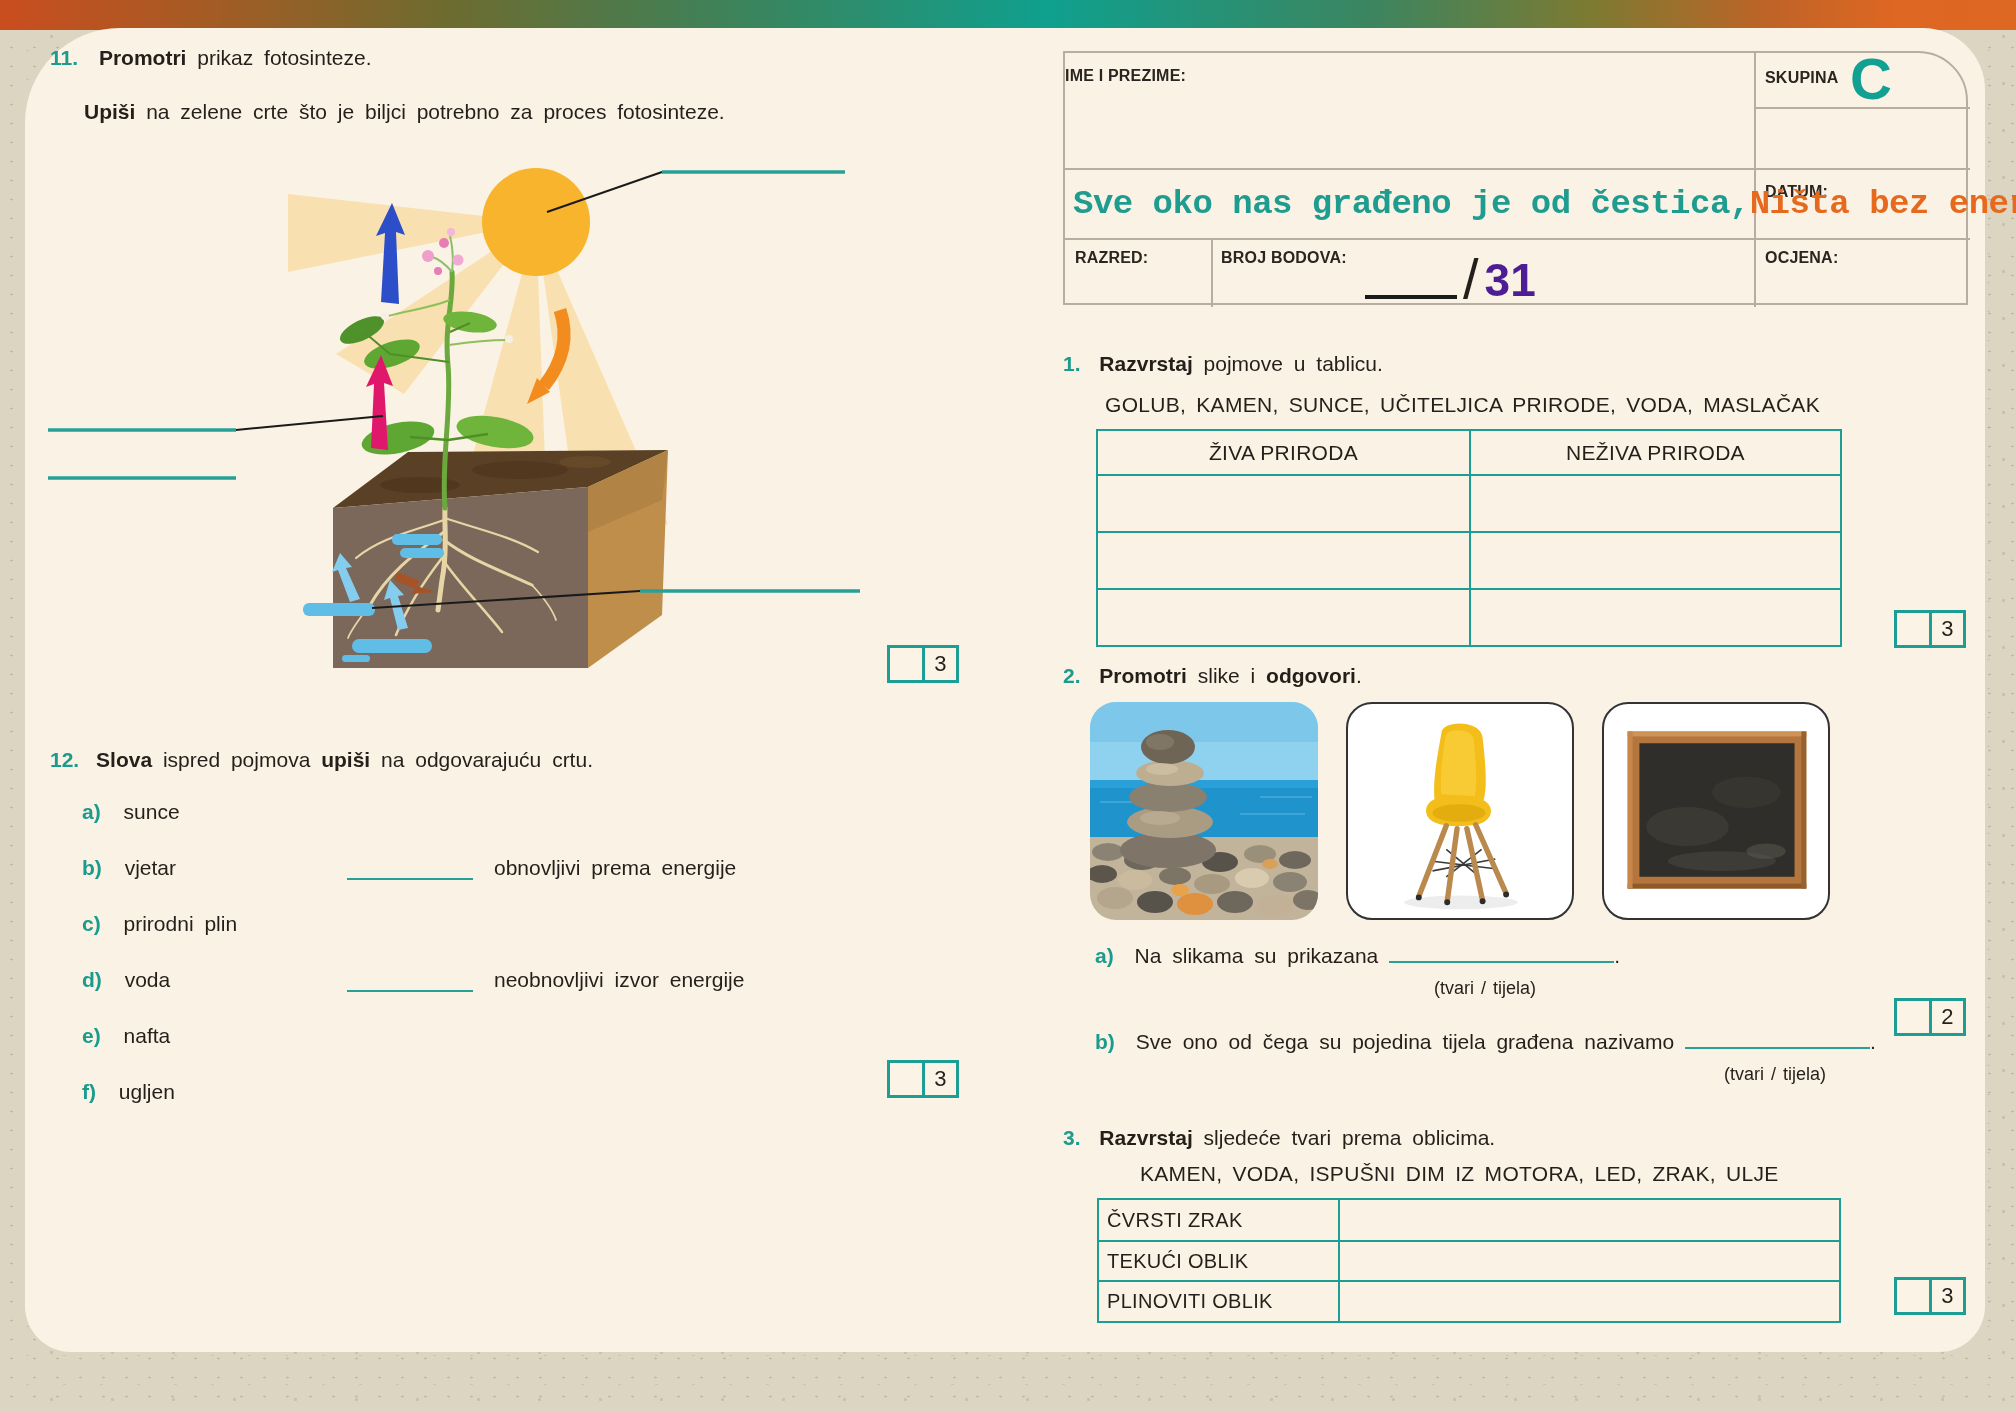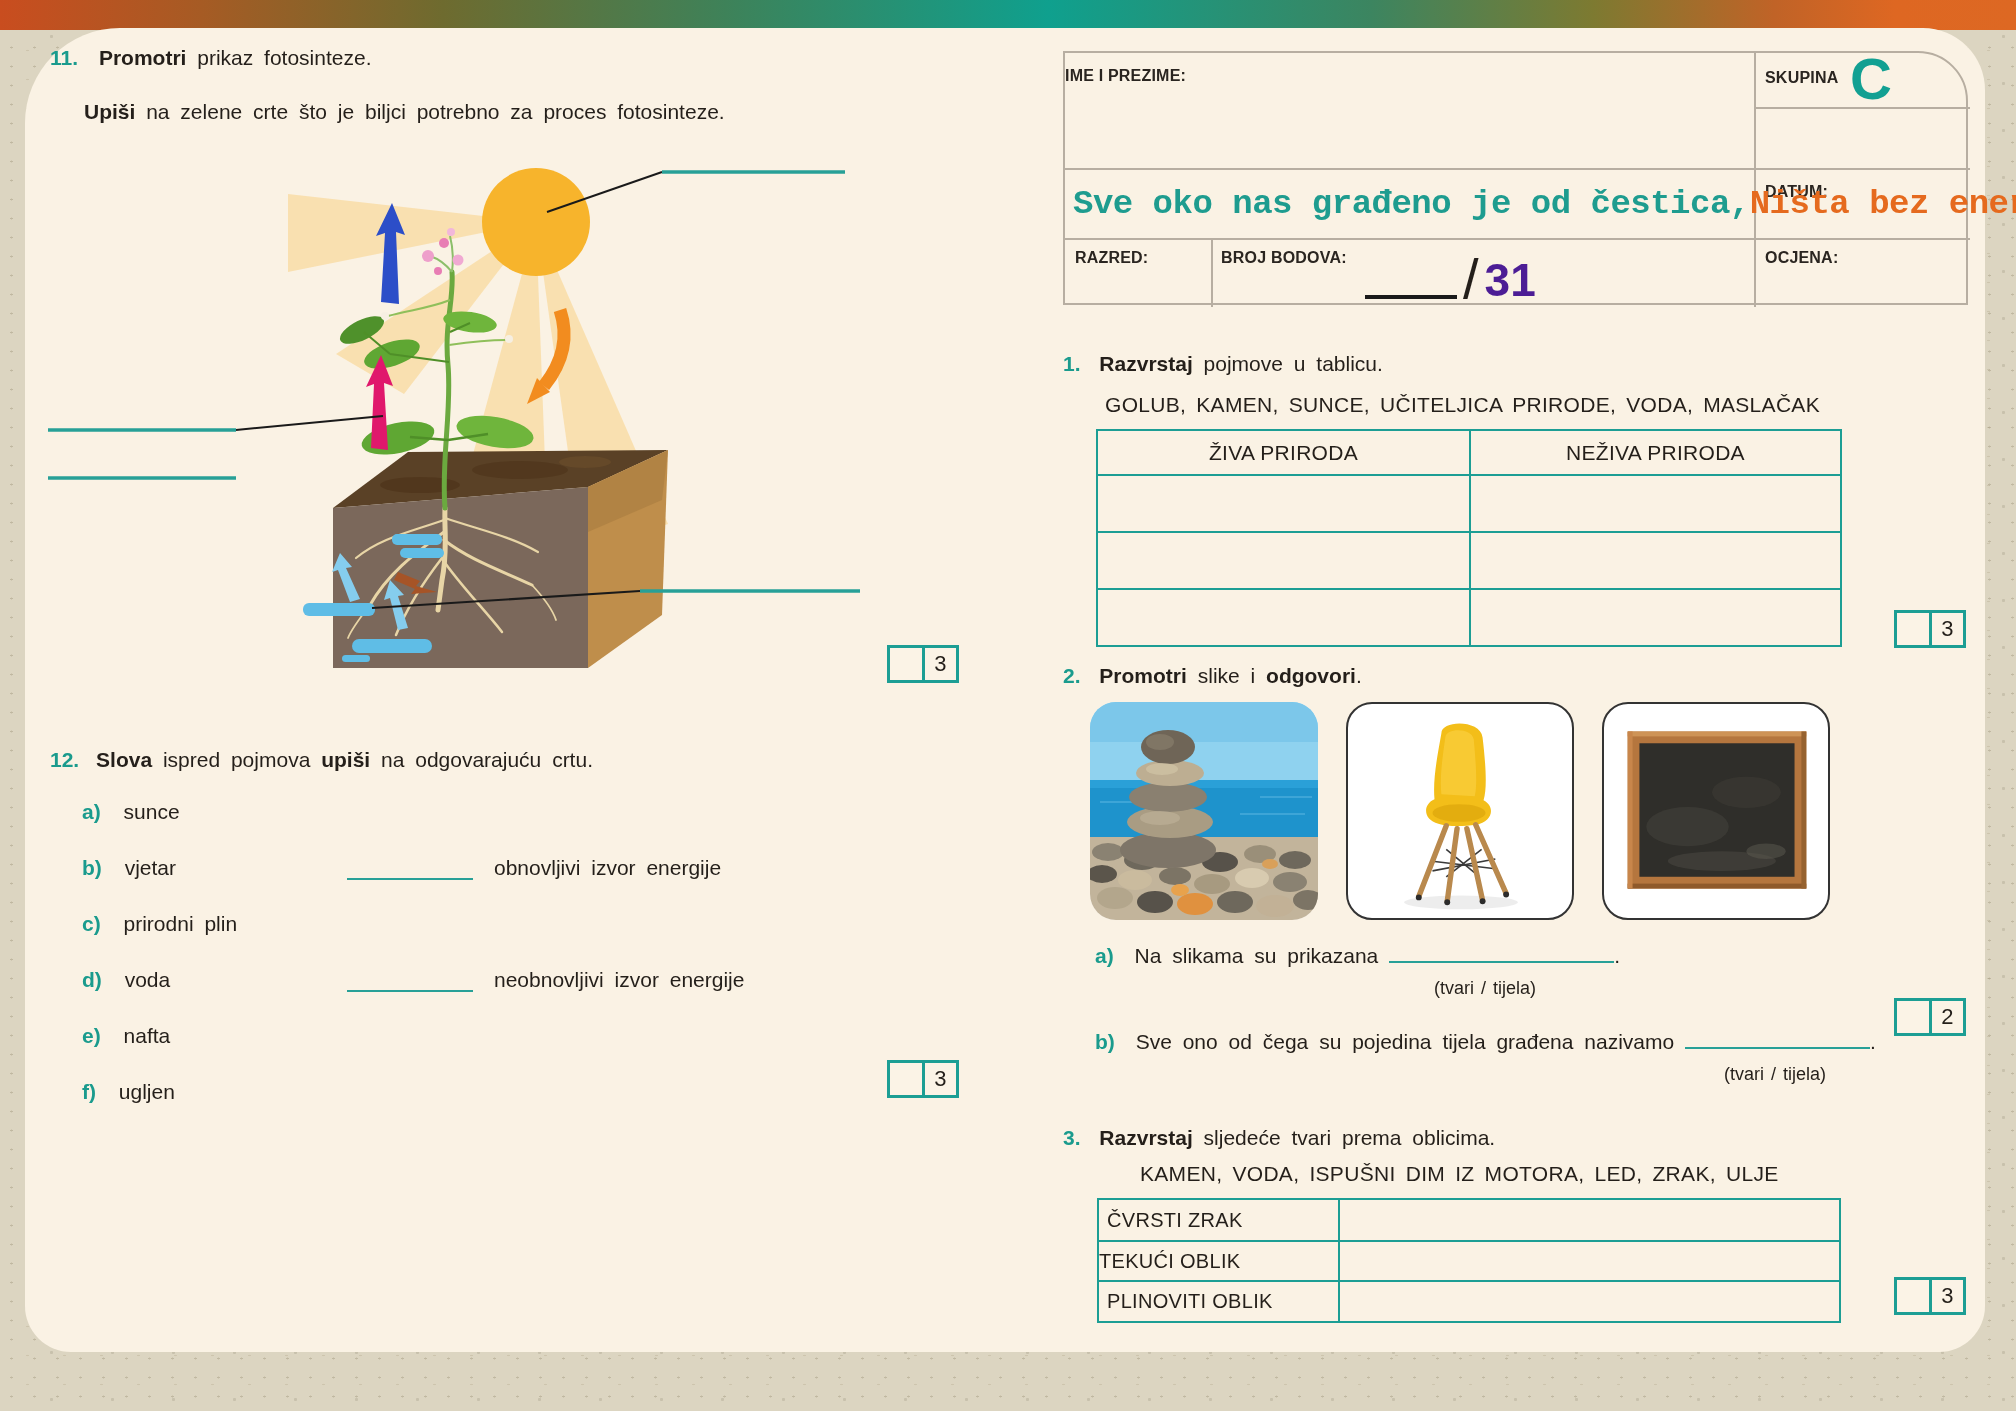--- a/index.html
+++ b/index.html
@@ -190,21 +190,21 @@
 
 <div class="abs txt" style="left:82px;top:800px;">
   <span class="qnum">a)</span>
   <span style="margin-left:12px;">sunce</span>
 </div>
 <div class="abs txt" style="left:82px;top:856px;">
   <span class="qnum">b)</span>
   <span style="margin-left:12px;">vjetar</span>
 </div>
 <span class="abs blank-teal" style="left:347px;top:858px;width:126px;height:20px;"></span>
-<div class="abs txt" style="left:494px;top:856px;">obnovljivi izvor energije</div>
+<div class="abs txt" style="left:494px;top:856px;">obnovljivi prema energije</div>
 
 <div class="abs txt" style="left:82px;top:912px;">
   <span class="qnum">c)</span>
   <span style="margin-left:12px;">prirodni plin</span>
 </div>
 <div class="abs txt" style="left:82px;top:968px;">
   <span class="qnum">d)</span>
   <span style="margin-left:12px;">voda</span>
 </div>
 <span class="abs blank-teal" style="left:347px;top:970px;width:126px;height:20px;"></span>
@@ -373,21 +373,21 @@
   <span class="b" style="margin-left:8px;">Razvrstaj</span><span> sljedeće tvari prema oblicima.</span>
 </div>
 <div class="abs terms" style="left:1140px;top:1162px;">KAMEN,  VODA,  ISPUŠNI  DIM  IZ  MOTORA,  LED,  ZRAK,  ULJE</div>
 
 <div class="t1" style="left:1097px;top:1198px;width:740px;height:121px;">
   <div class="row" style="height:40px;">
     <div class="cell" style="width:239px;display:flex;align-items:center;padding-left:8px;font-size:20px;letter-spacing:.3px;box-sizing:border-box;">ČVRSTI  ZRAK</div>
     <div class="cell bl" style="flex:1;"></div>
   </div>
   <div class="row bt" style="height:40px;">
-    <div class="cell" style="width:239px;display:flex;align-items:center;font-size:20px;letter-spacing:.3px;box-sizing:border-box;">TEKUĆI  OBLIK</div>
+    <div class="cell" style="width:239px;display:flex;align-items:center;padding-left:8px;font-size:20px;letter-spacing:.3px;box-sizing:border-box;">TEKUĆI  OBLIK</div>
     <div class="cell bl" style="flex:1;"></div>
   </div>
   <div class="row bt" style="height:41px;">
     <div class="cell" style="width:239px;display:flex;align-items:center;padding-left:8px;font-size:20px;letter-spacing:.3px;box-sizing:border-box;">PLINOVITI  OBLIK</div>
     <div class="cell bl" style="flex:1;"></div>
   </div>
 </div>
 
 <div class="pts" style="left:1894px;top:1277px;">
   <div class="pts-cell"></div>

